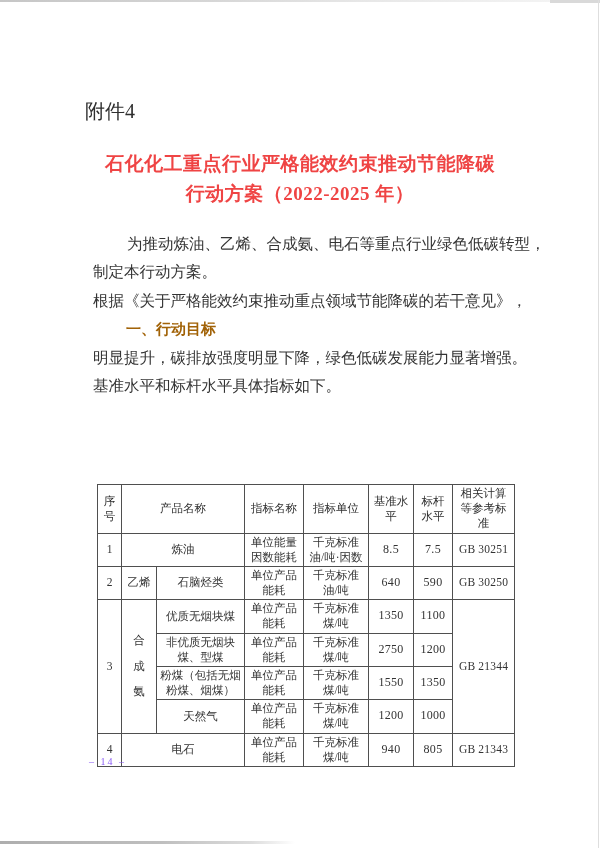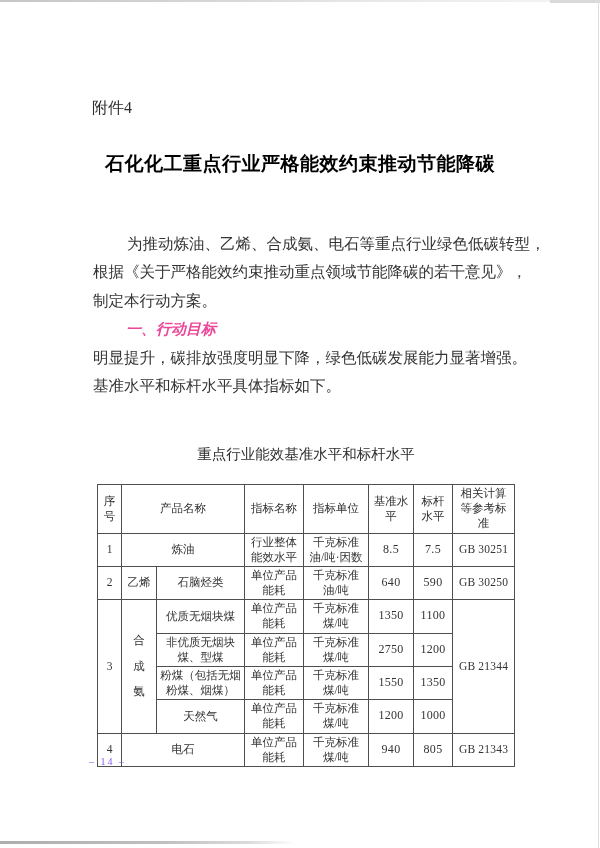--- a/index.html
+++ b/index.html
@@ -13,28 +13,28 @@
   }
   .page{position:absolute;inset:0;background:#fff;}
   
   .edge-top{position:absolute;top:0;left:0;width:100%;height:2px;
     background:linear-gradient(to right,#c6c6c6 0%,#d6d6d6 35%,#e7e7e7 60%,#f6f6f6 100%);}
   .edge-top-right{position:absolute;top:0;right:0;width:50px;height:3px;background:#d9d9d9;}
   .edge-bottom{position:absolute;bottom:4px;left:0;width:295px;height:3px;
     background:linear-gradient(to right,#aeaeae 0%,#bfbfbf 55%,#dcdcdc 85%,transparent 100%);}
   .edge-right{position:absolute;top:0;right:1px;width:1px;height:100%;background:#dedede;}
 
-  .attachment{position:absolute;left:92px;top:98px;font-size:16px;color:#2e2e2e;}
+  .attachment{position:absolute;left:85px;top:98px;font-size:20px;color:#2e2e2e;}
   .title{position:absolute;left:0;top:149px;width:600px;text-align:center;
-    font-weight:bold;color:#000000;font-size:19px;line-height:30px;letter-spacing:.5px;}
+    font-weight:bold;color:#ef4444;font-size:19px;line-height:30px;letter-spacing:.5px;}
   .textcol{position:absolute;left:84px;top:230px;width:436px;
     font-size:15.5px;color:#343434;margin-left:9px;}
   .line{line-height:28.4px;white-space:nowrap;}
   .indent{text-indent:2.2em;}
-  .heading{font-weight:bold;color:#ec4899;font-family:"Liberation Sans","DejaVu Sans",sans-serif;font-size:15px;font-style:italic;}
+  .heading{font-weight:bold;color:#a16207;font-family:"Liberation Sans","DejaVu Sans",sans-serif;font-size:15px;}
   .caption{position:absolute;left:97px;top:445px;width:418px;text-align:center;
     font-size:14.5px;color:#2d2d2d;}
 
   table.eff{position:absolute;left:97px;top:484px;border-collapse:collapse;
     width:418px;table-layout:fixed;
     font-size:11.5px;color:#333;text-align:center;}
   table.eff th,table.eff td{
     border:1px solid #4f4f4f;
     padding:1px 2px;
     vertical-align:middle;
@@ -58,32 +58,32 @@
 <div class="page">
   <div class="edge-top"></div>
   <div class="edge-top-right"></div>
   <div class="edge-bottom"></div>
   <div class="edge-right"></div>
 
   <div class="attachment">附件4</div>
 
   <div class="title">
     <div>石化化工重点行业严格能效约束推动节能降碳</div>
+    <div>行动方案（2022-2025 年）</div>
   </div>
 
   <div class="textcol">
     <div class="line indent">为推动炼油、乙烯、合成氨、电石等重点行业绿色低碳转型，</div>
+    <div class="line">制定本行动方案。</div>
     <div class="line">根据《关于严格能效约束推动重点领域节能降碳的若干意见》，</div>
-    <div class="line">制定本行动方案。</div>
     <div class="line indent heading">一、行动目标</div>
     <div class="line">明显提升，碳排放强度明显下降，绿色低碳发展能力显著增强。</div>
     <div class="line">基准水平和标杆水平具体指标如下。</div>
   </div>
 
-  <div class="caption">重点行业能效基准水平和标杆水平</div>
 
   <table class="eff">
     <colgroup>
       <col style="width:24px">
         <col style="width:35px">
         <col style="width:88px">
       <col style="width:59px">
         <col style="width:65px">
         <col style="width:45px">
       <col style="width:39px">
@@ -95,21 +95,21 @@
       <th colspan="2">产品名称</th>
       <th>指标名称</th>
       <th>指标单位</th>
       <th class="c-base">基准水平</th>
       <th class="c-bench">标杆水平</th>
       <th>相关计算等参考标准</th>
     </tr>
     <tr>
       <td>1</td>
       <td colspan="2">炼油</td>
-      <td>行业整体能效水平</td>
+      <td>单位能量因数能耗</td>
       <td>千克标准油/吨·因数</td>
       <td class="num">8.5</td>
       <td class="num">7.5</td>
       <td class="std">GB 30251</td>
     </tr>
     <tr>
       <td>2</td>
       <td>乙烯</td>
       <td>石脑烃类</td>
       <td>单位产品能耗</td>

